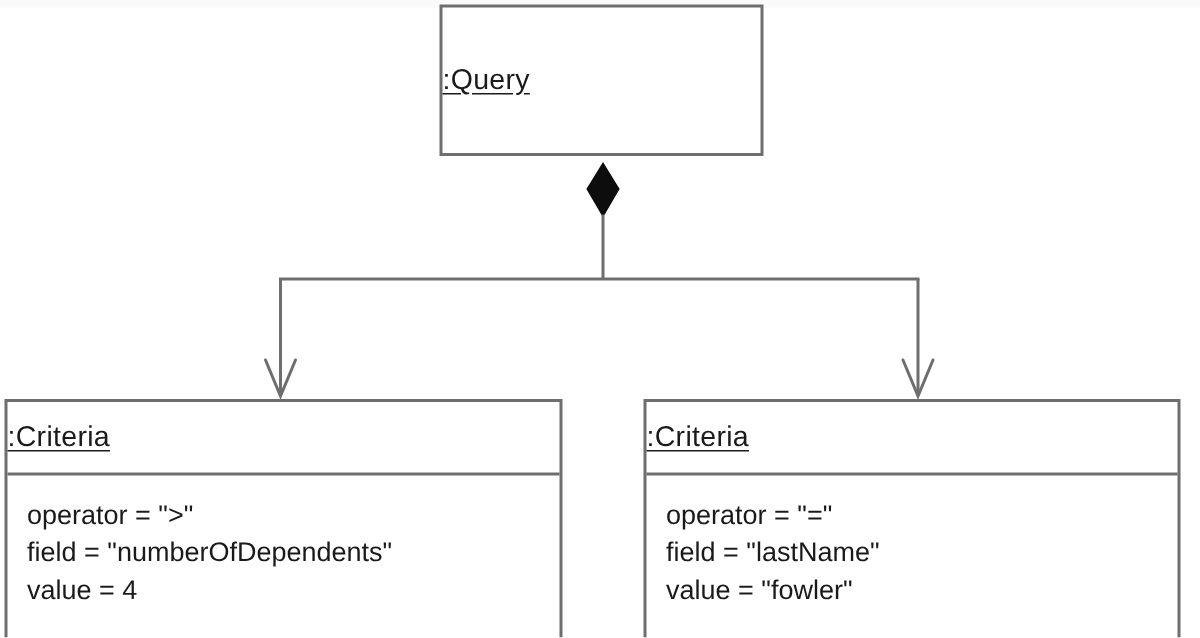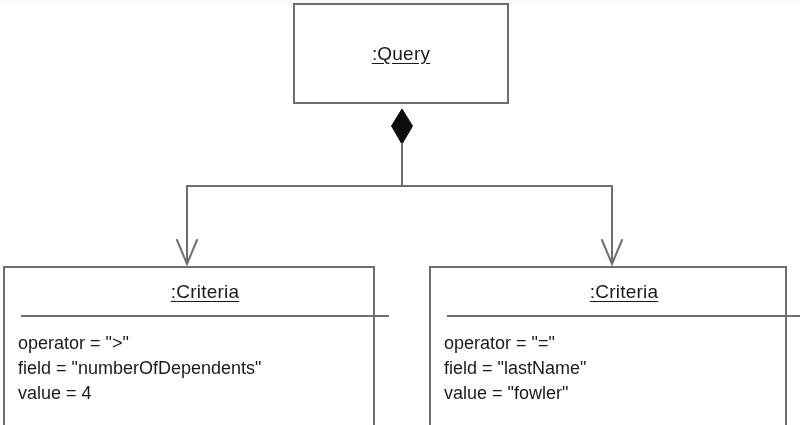--- a/index.html
+++ b/index.html
@@ -32,25 +32,24 @@
     position: absolute;
     box-sizing: border-box;
     border: 2px solid #6e6e6e;
     background: #ffffff;
   }
   .uml-header {
     box-sizing: border-box;
     width: 100%;
     display: flex;
     align-items: center;
-    justify-content: center;
+    justify-content: flex-start;
   }
   .uml-header.with-divider {
     border-bottom: 2px solid #6e6e6e;
-    margin-left: 16px;
   }
   .uml-title {
     font-size: 19px;
     color: #1a1a1a;
     text-decoration: underline;
     text-underline-offset: 3px;
     letter-spacing: 0.2px;
     white-space: nowrap;
   }
   .uml-attrs {

